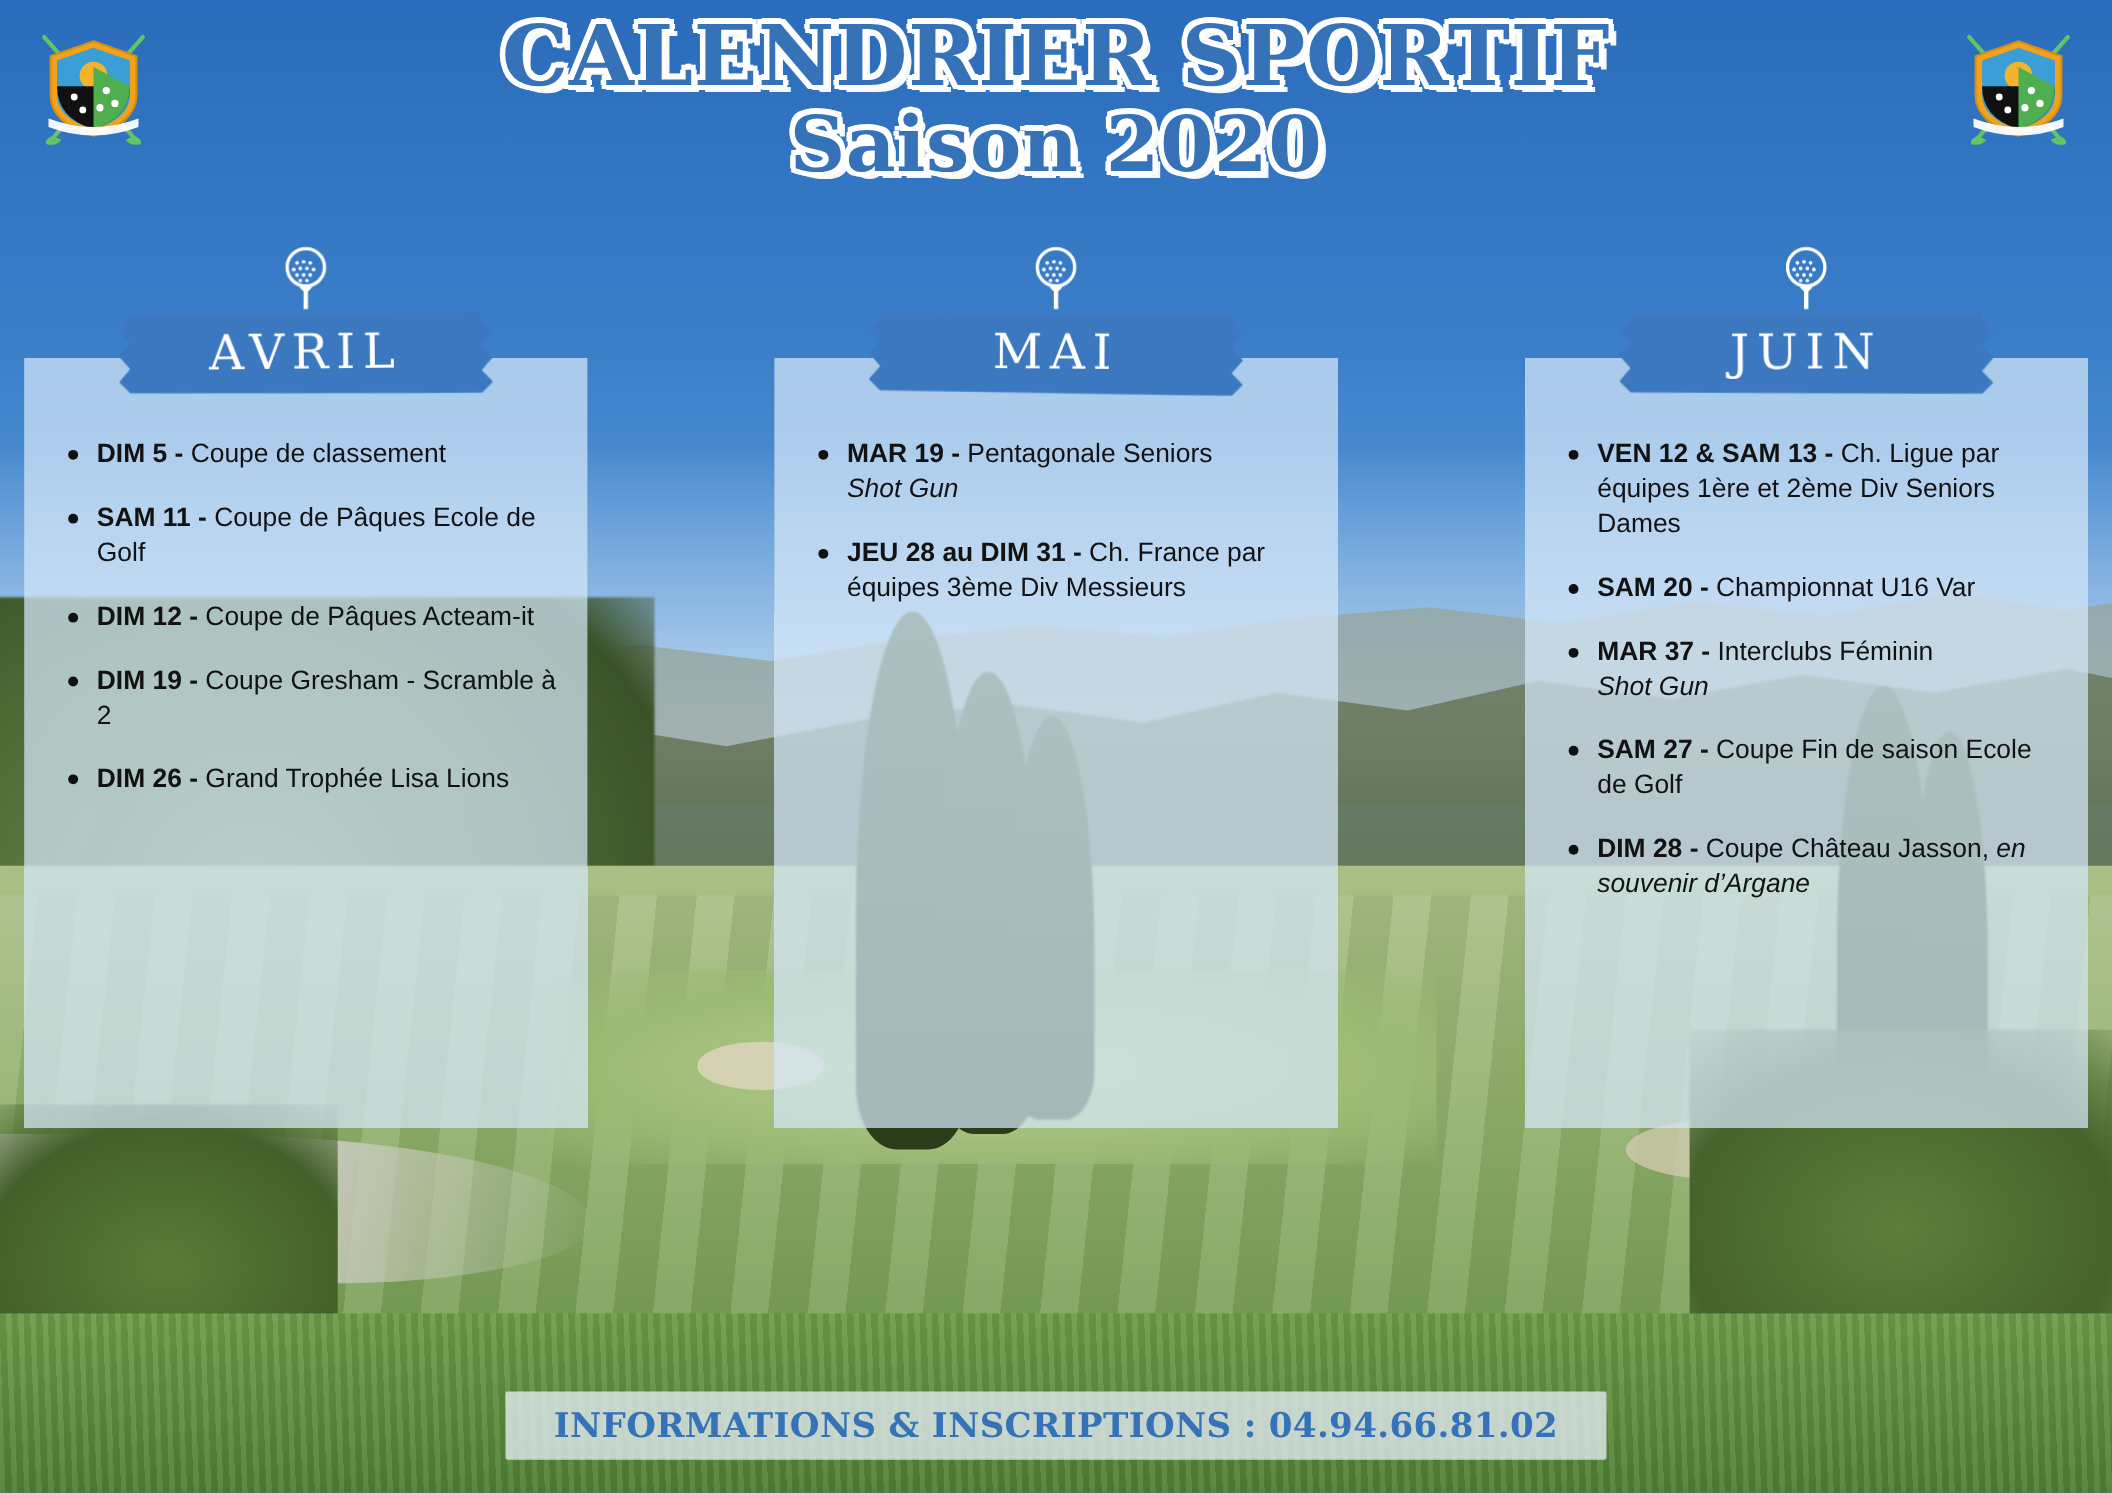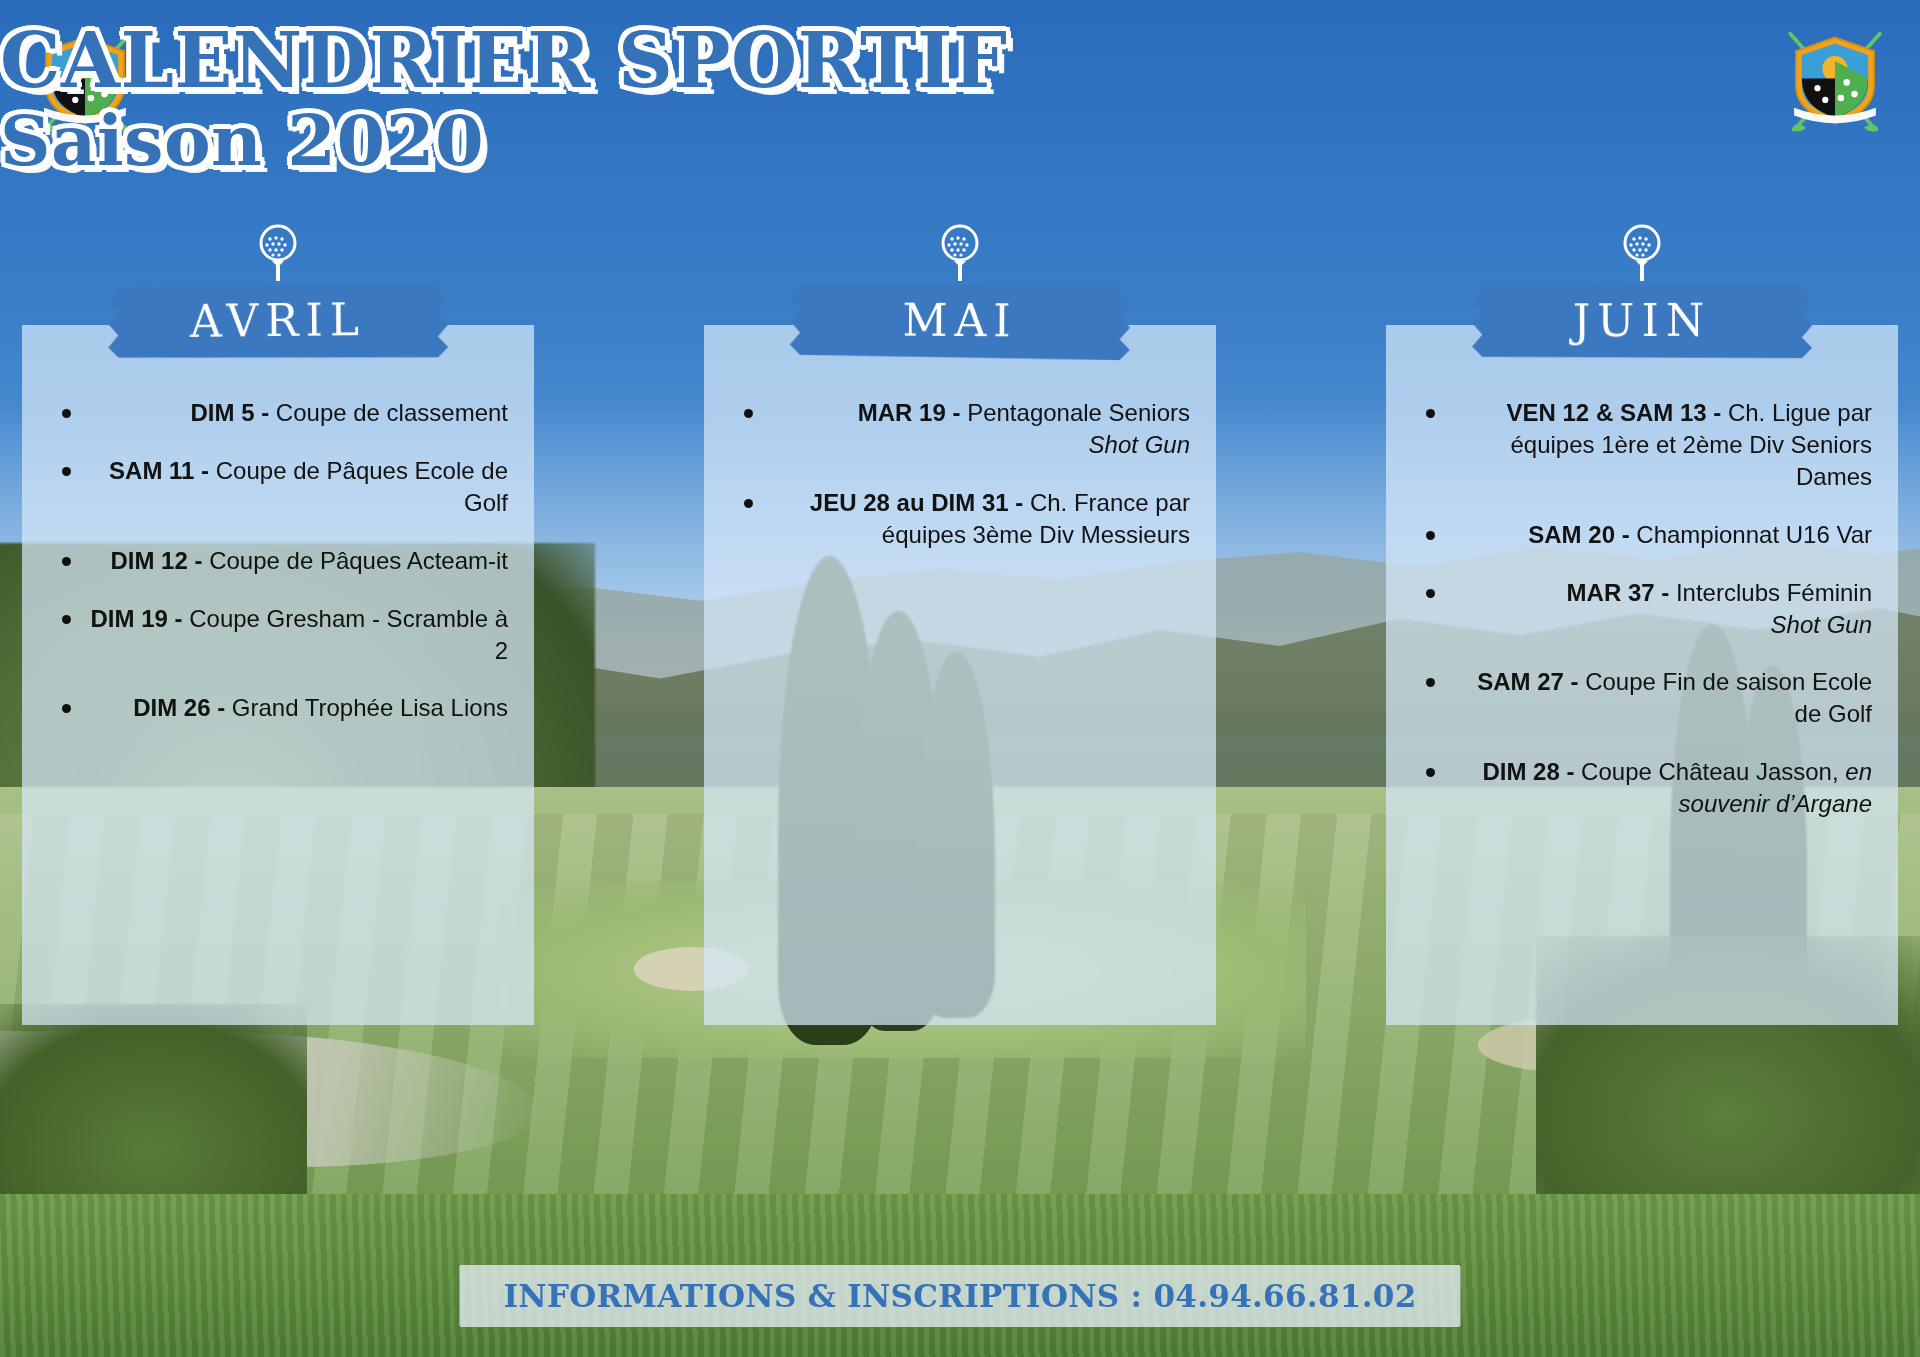--- a/index.html
+++ b/index.html
@@ -98,22 +98,22 @@
     position:absolute; left:-2%; bottom:8%; width:18%; height:18%;
     background:radial-gradient(ellipse at 55% 60%,#587c38 0%,#436029 62%,rgba(67,96,41,0) 100%);
   }
 
   
   .logo { position:absolute; top:22px; width:118px; height:112px; }
   .logo.left  { left:26px; }
   .logo.right { right:26px; }
 
   .poster-title {
-    position:absolute; top:22px; left:0; right:0;
-    z-index:5;
+    position:absolute; top:12px; left:0; right:0;
+    text-align:center; z-index:5;
     font-family:"DejaVu Serif", serif;
     font-weight:700;
     color:#3572b8;
     letter-spacing:.5px;
     text-shadow:
       4px 4px 0 #ffffff, -4px 4px 0 #ffffff, 4px -4px 0 #ffffff, -4px -4px 0 #ffffff,
       0 5px 0 #ffffff, 0 -5px 0 #ffffff, 5px 0 0 #ffffff, -5px 0 0 #ffffff,
       7px 7px 0 rgba(255,255,255,.95);
   }
   .title-line1 { font-size:76px; line-height:1.02; }
@@ -154,21 +154,20 @@
     padding-bottom:4px;
   }
 
   .card {
     position:relative;
     margin-top:-34px;
     background:rgba(214,231,248,.72);
     padding:72px 26px 30px 26px;
     min-height:700px;
     backdrop-filter:blur(1px);
-    text-align:right;
   }
   .col:nth-child(1) .card { min-height:700px; }
   .col:nth-child(2) .card { min-height:700px; }
 
   .events { list-style:none; }
   .event {
     position:relative;
     padding-left:40px;
     margin-bottom:26px;
     font-size:24px;

